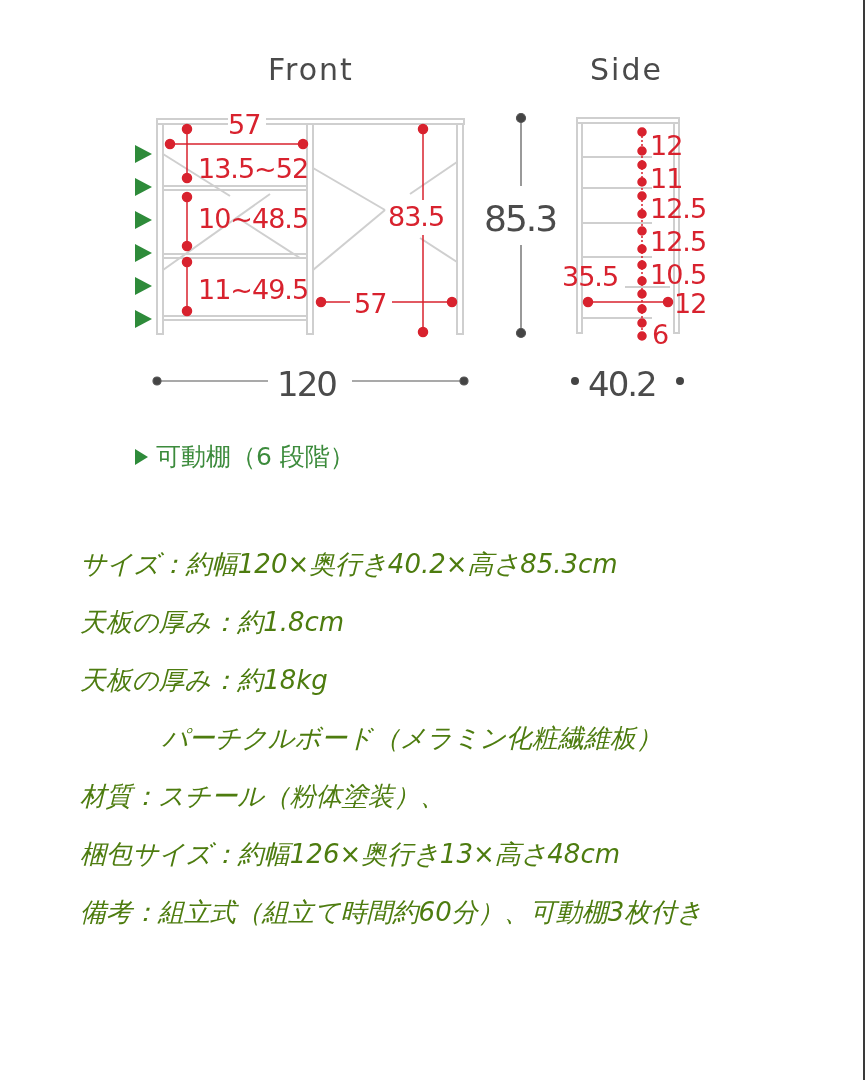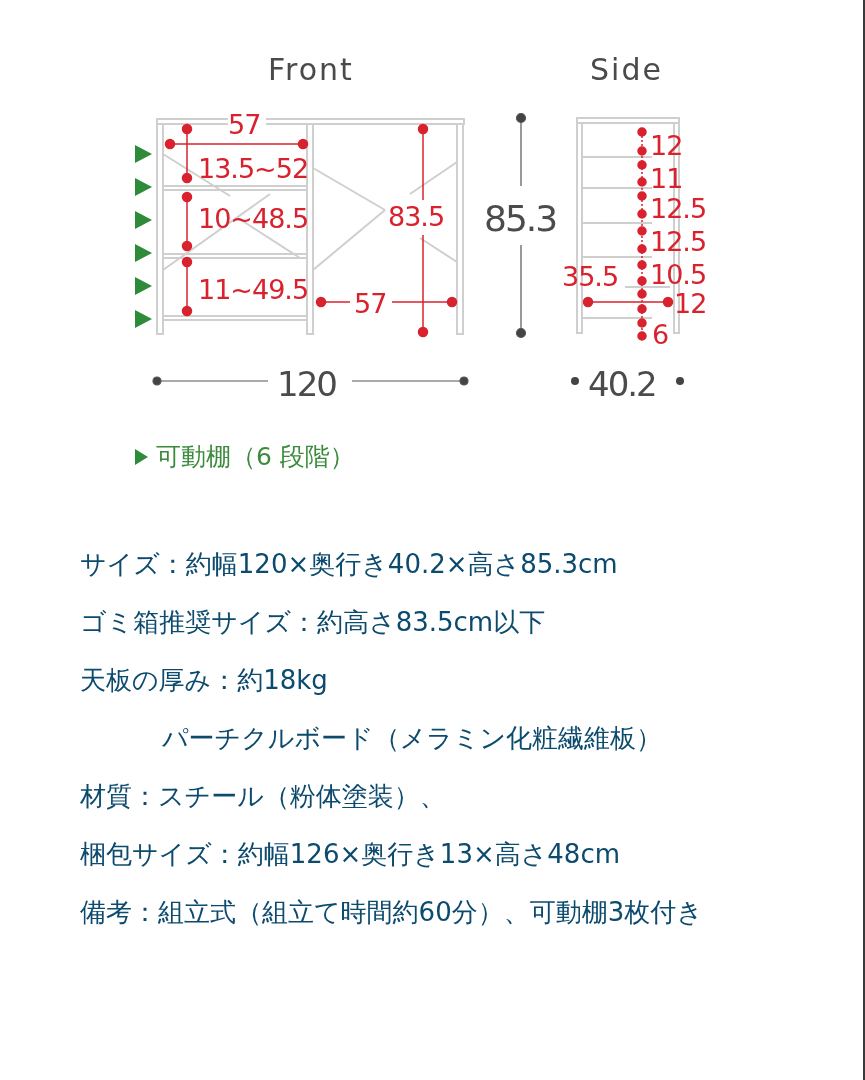--- a/index.html
+++ b/index.html
@@ -9,21 +9,21 @@
   svg.diagram { position:absolute; left:0; top:0; }
   .lbl { font-family:"DejaVu Sans", sans-serif; }
   .title-txt { font-size:30px; fill:#4a4a4a; letter-spacing:2px; }
   .red-txt { font-size:27px; fill:#d8222e; letter-spacing:-1px; }
   .gray-big { font-size:36px; fill:#4b4b4b; letter-spacing:-2px; }
   .gray-mid { font-size:34px; fill:#4b4b4b; letter-spacing:-2px; }
   .note { position:absolute; left:135px; top:440px; color:#3c8b3c; font-size:25px;
           display:flex; align-items:center; gap:8px; }
   .note .tri { width:0; height:0; border-top:8px solid transparent; border-bottom:8px solid transparent;
                border-left:13px solid #2e8b3a; }
-  .specs { position:absolute; left:80px; top:535px; color:#0c4a6e; font-size:26px; line-height:58px; }
+  .specs { position:absolute; left:80px; top:535px; color:#4d7c0f; font-size:26px; line-height:58px;font-style:italic; }
   .spec-line { white-space:nowrap; height:58px; }
   .spec-indent { padding-left:82px; }
 </style>
 </head>
 <body>
 
 <svg class="diagram" width="865" height="420" viewBox="0 0 865 420">
 
   <text class="lbl title-txt" x="268" y="80">Front</text>
   <text class="lbl title-txt" x="590" y="80">Side</text>
@@ -158,21 +158,21 @@
   <text class="lbl gray-mid" x="588" y="396">40.2</text>
 </svg>
 
 <div class="note">
   <span class="tri"></span>
   <span>可動棚（6 段階）</span>
 </div>
 
 <div class="specs">
   <div class="spec-line"><span>サイズ</span><span>：</span><span>約幅120×奥行き40.2×高さ85.3cm</span></div>
-  <div class="spec-line"><span>ゴミ箱推奨サイズ</span><span>：</span><span>約高さ83.5cm以下</span></div>
+  <div class="spec-line"><span>天板の厚み</span><span>：</span><span>約1.8cm</span></div>
   <div class="spec-line"><span>天板の厚み</span><span>：</span><span>約18kg</span></div>
   <div class="spec-line spec-indent"><span>パーチクルボード（メラミン化粧繊維板）</span></div>
   <div class="spec-line"><span>材質</span><span>：</span><span>スチール（粉体塗装）、</span></div>
   <div class="spec-line"><span>梱包サイズ</span><span>：</span><span>約幅126×奥行き13×高さ48cm</span></div>
   <div class="spec-line"><span>備考</span><span>：</span><span>組立式（組立て時間約60分）、可動棚3枚付き</span></div>
 </div>
 
 <div class="edge"></div>
 
 </body></html>

